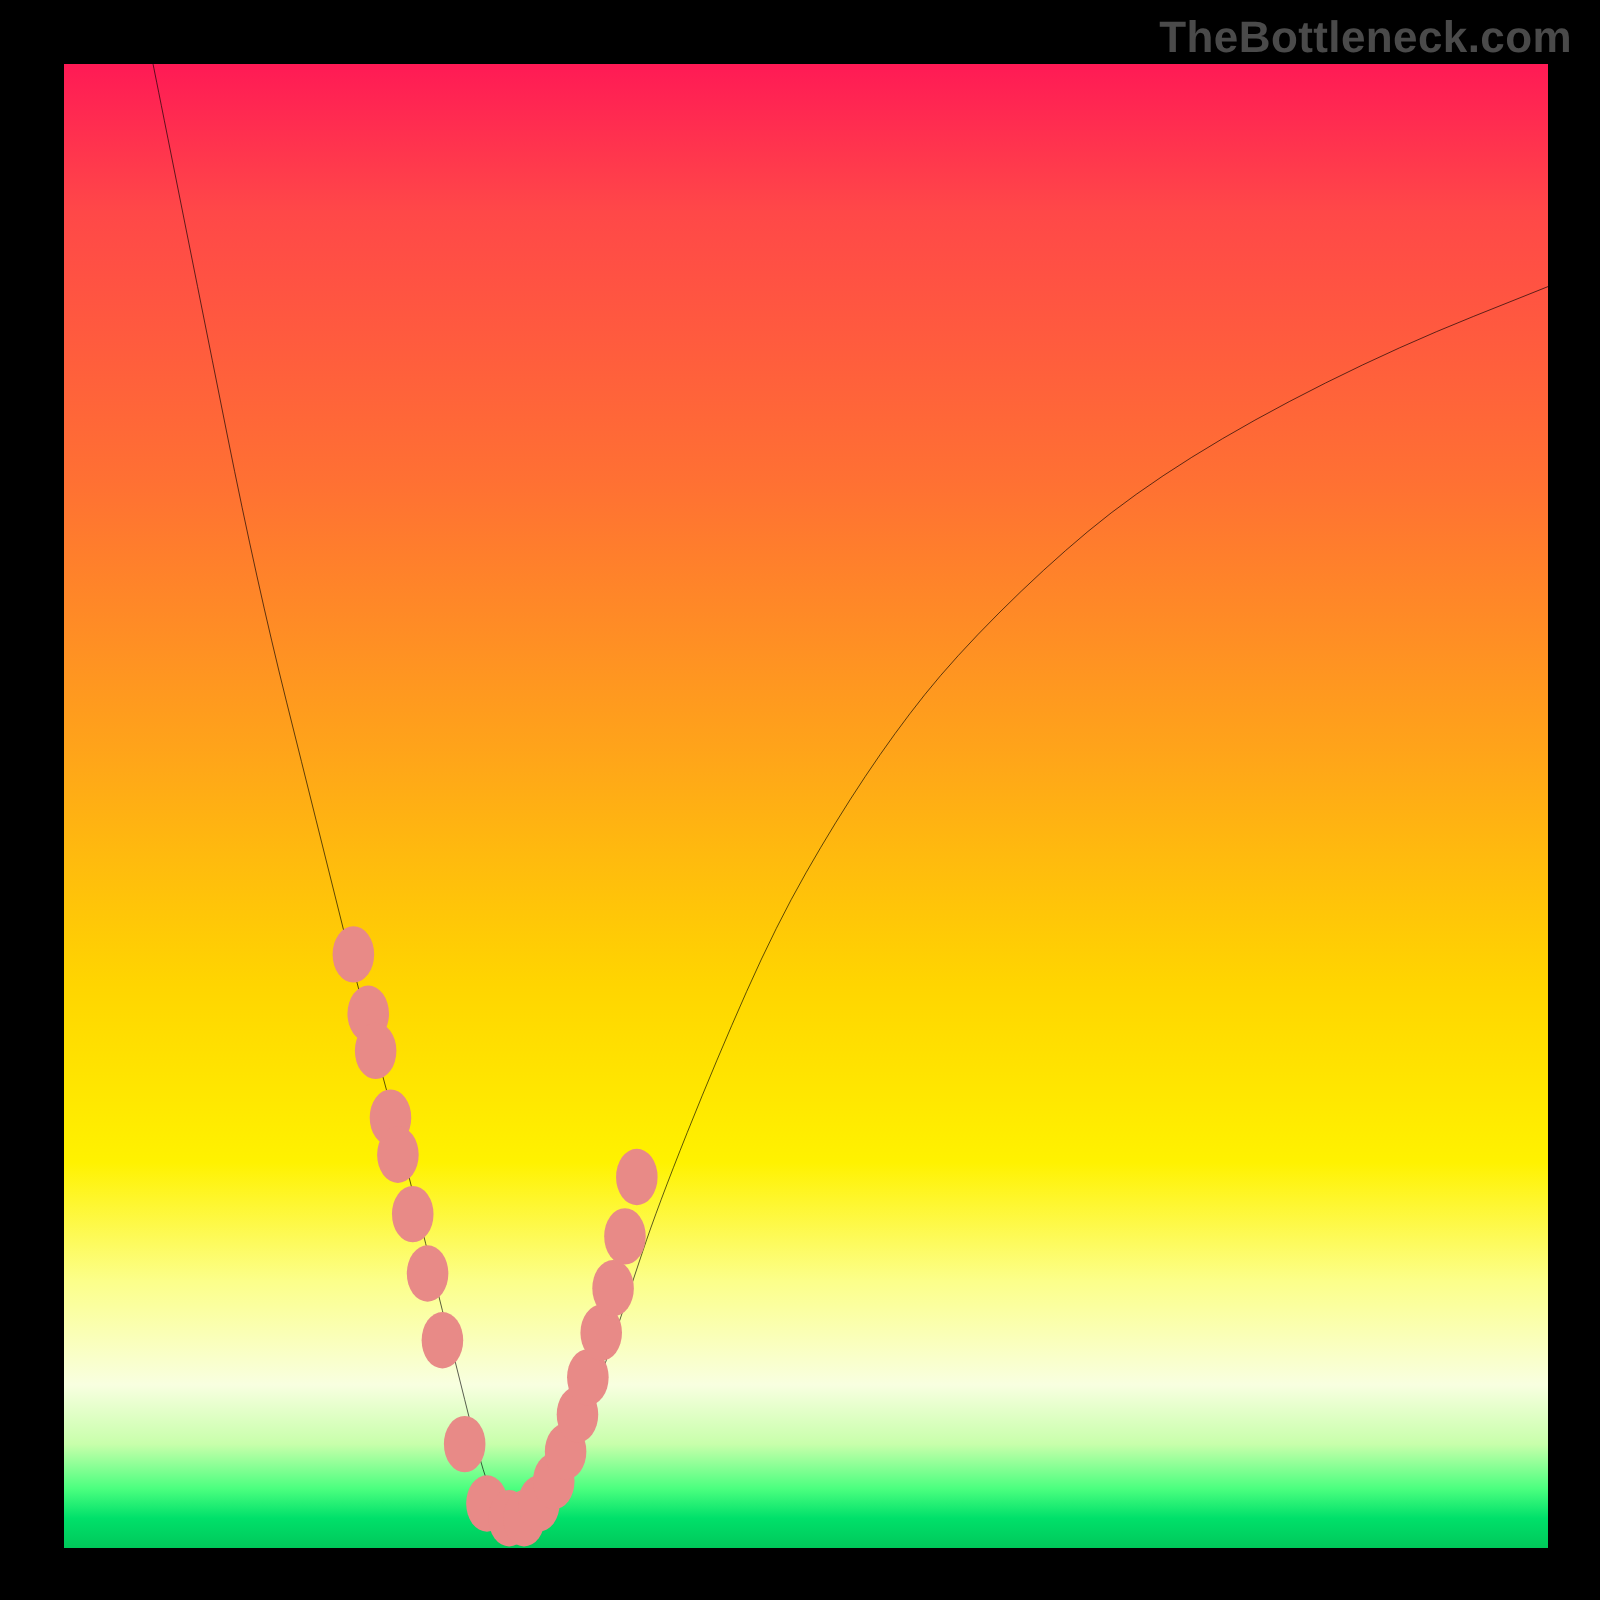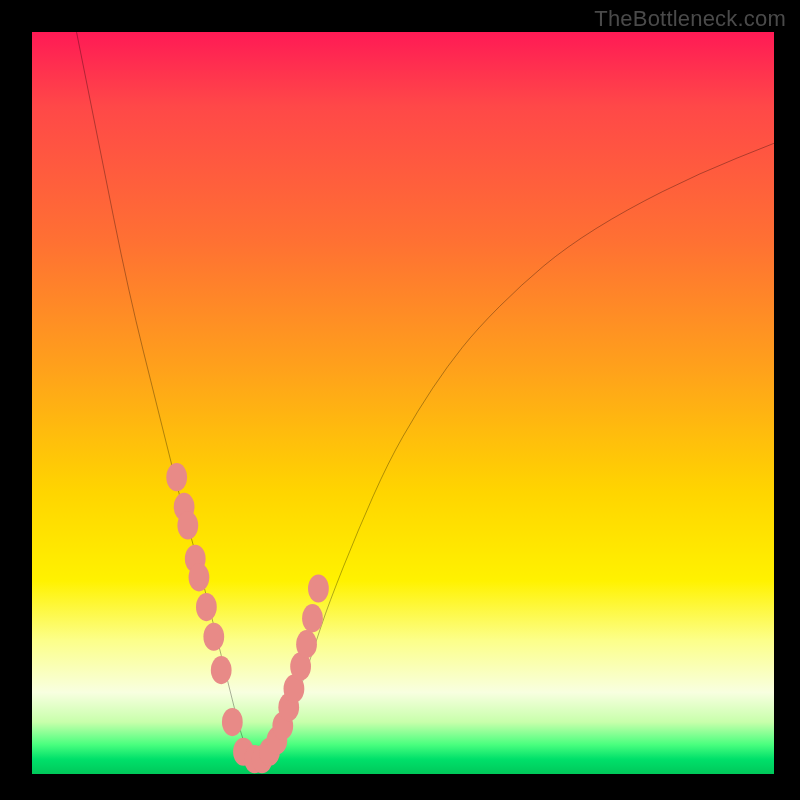--- a/index.html
+++ b/index.html
@@ -50,21 +50,21 @@
     width: 100%;
     height: 100%;
   }
   .watermark {
     position: absolute;
     top: 6px;
     right: 14px;
     color: #4a4a4a;
     font-size: 22px;
     letter-spacing: 0.2px;
-    font-weight: 400;
+    font-weight: 700;
     user-select: none;
   }
 </style>
 </head>
 <body>
 
 <div class="frame">
   <div class="watermark">TheBottleneck.com</div>
 
   <div class="plot-area">

